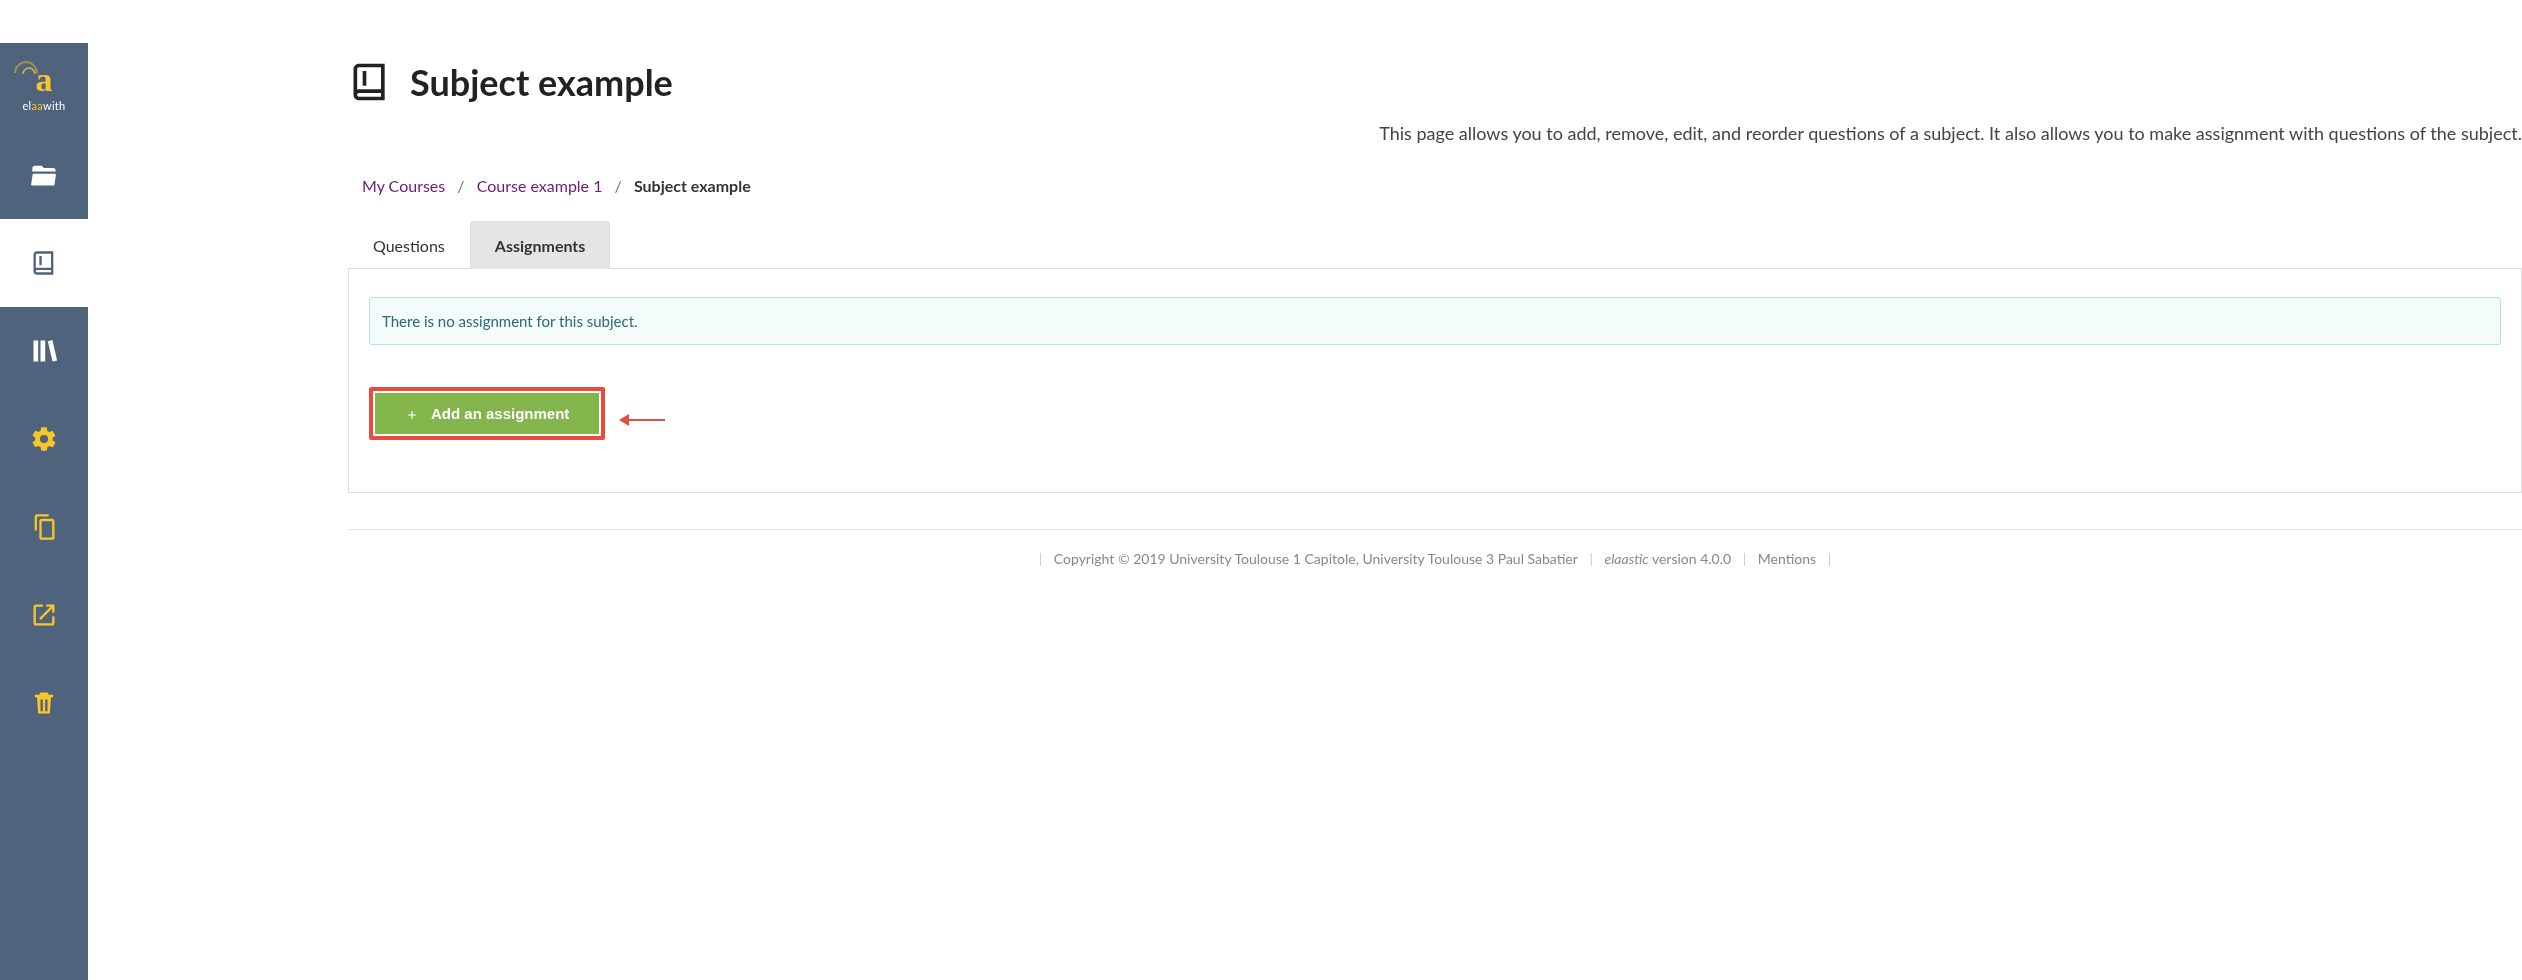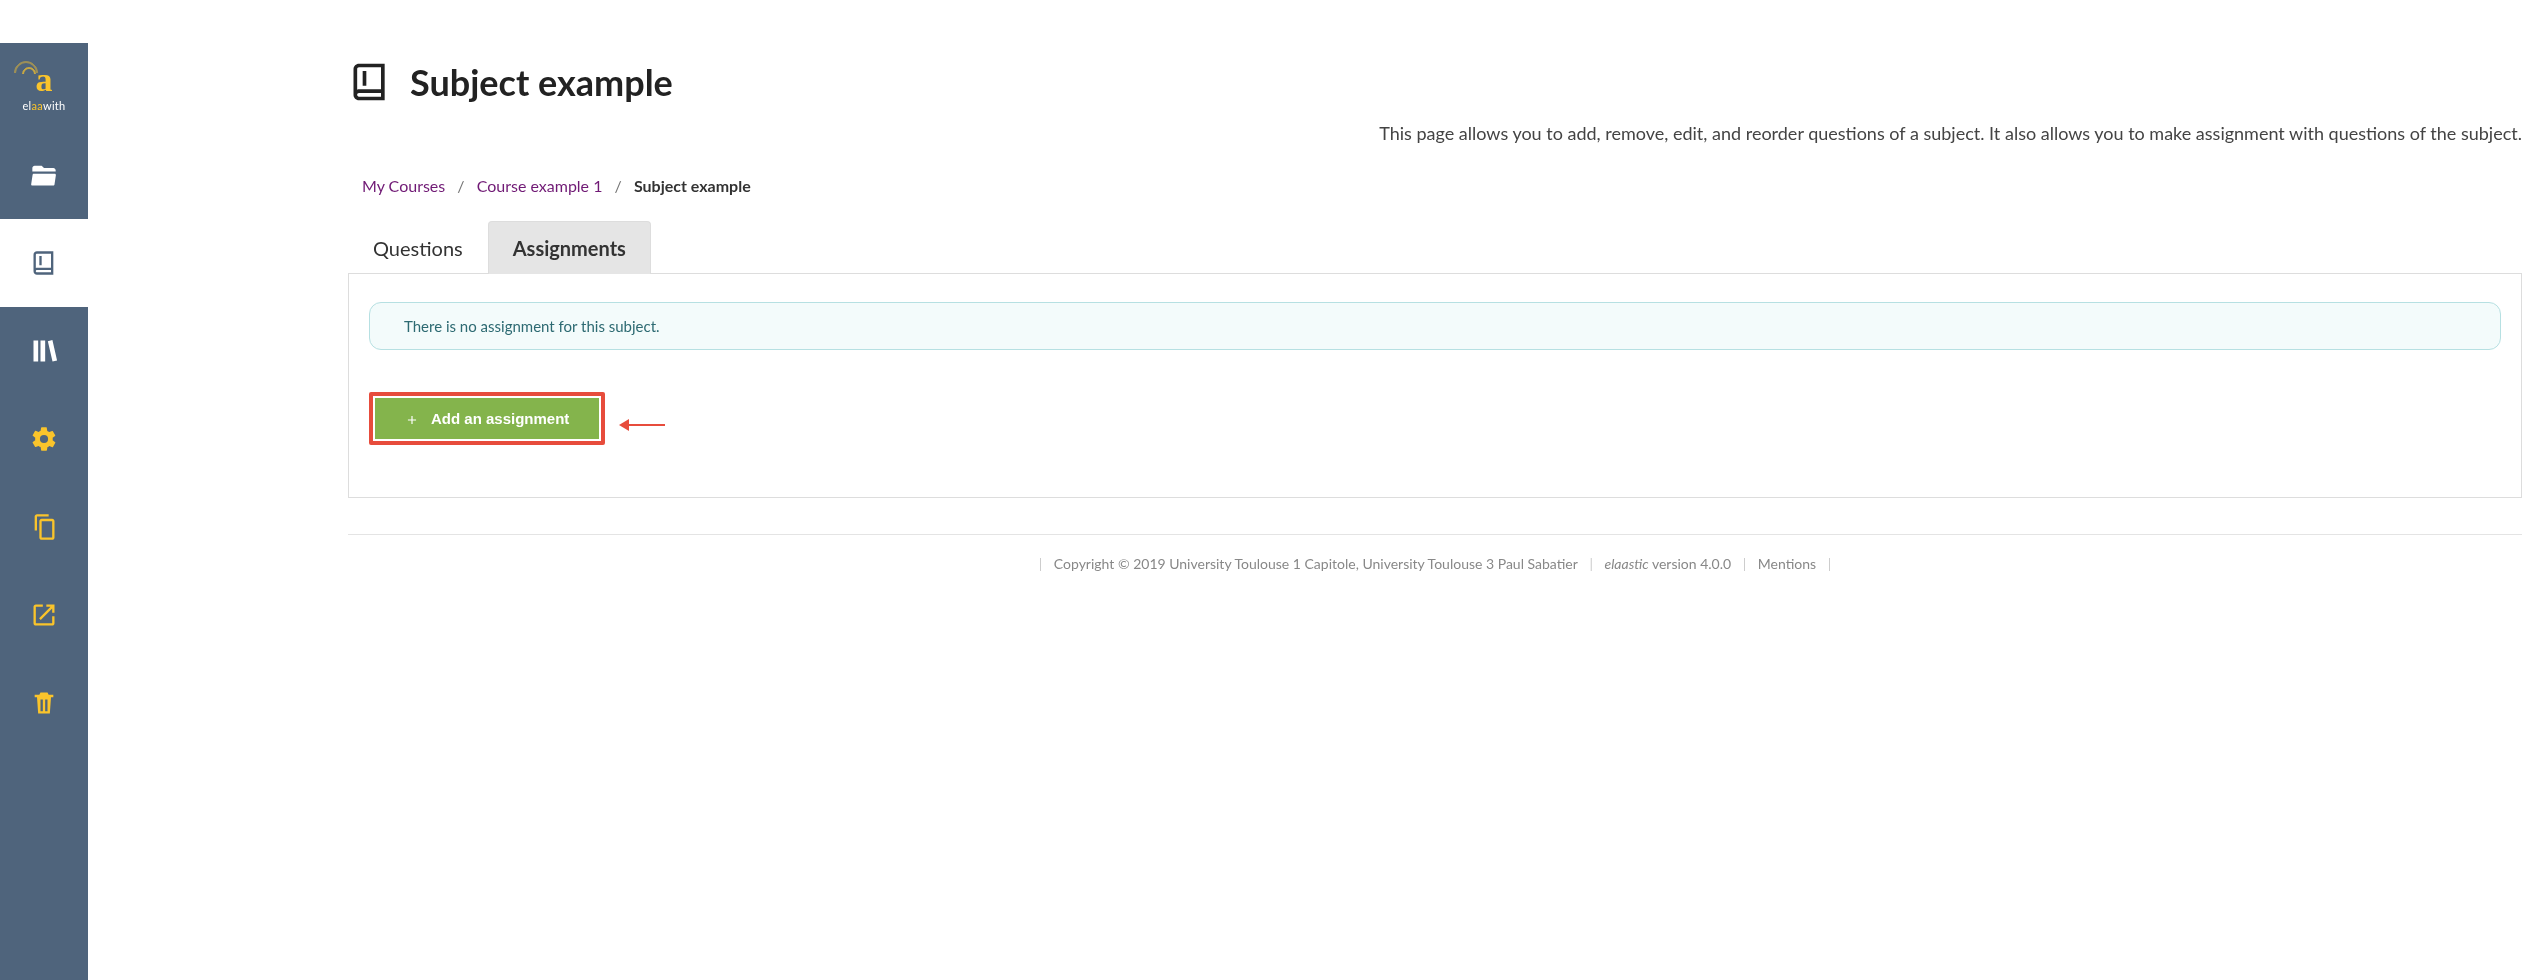--- a/index.html
+++ b/index.html
@@ -119,21 +119,21 @@
 
     
     .tabs {
       margin-top: 26px;
     }
     .tabs-bar {
       display: flex;
     }
     .tab {
       padding: 14px 24px;
-      font-size: 20px;
+      font-size: 16px;
       color: #333;
       cursor: pointer;
       border: 1px solid transparent;
       border-bottom: none;
       border-radius: 4px 4px 0 0;
       position: relative;
     }
     .tab.active {
       border-color: #ddd;
       background: #e5e5e5;
@@ -144,22 +144,22 @@
       border: 1px solid #ddd;
       padding: 28px 20px 52px 20px;
       margin-top: -1px;
       background: #fff;
     }
 
     .info-banner {
       border: 1px solid #b6e0e2;
       background: #f3fbfb;
       color: #2d6a72;
-      padding: 14px 34px;
-      border-radius: 12px;
+      padding: 14px 12px;
+      border-radius: 3px;
       font-size: 15px;
     }
 
     .add-btn-wrap {
       margin-top: 42px;
     }
     .highlight-box {
       display: inline-block;
       border: 4px solid #e74c3c;
       padding: 2px;

